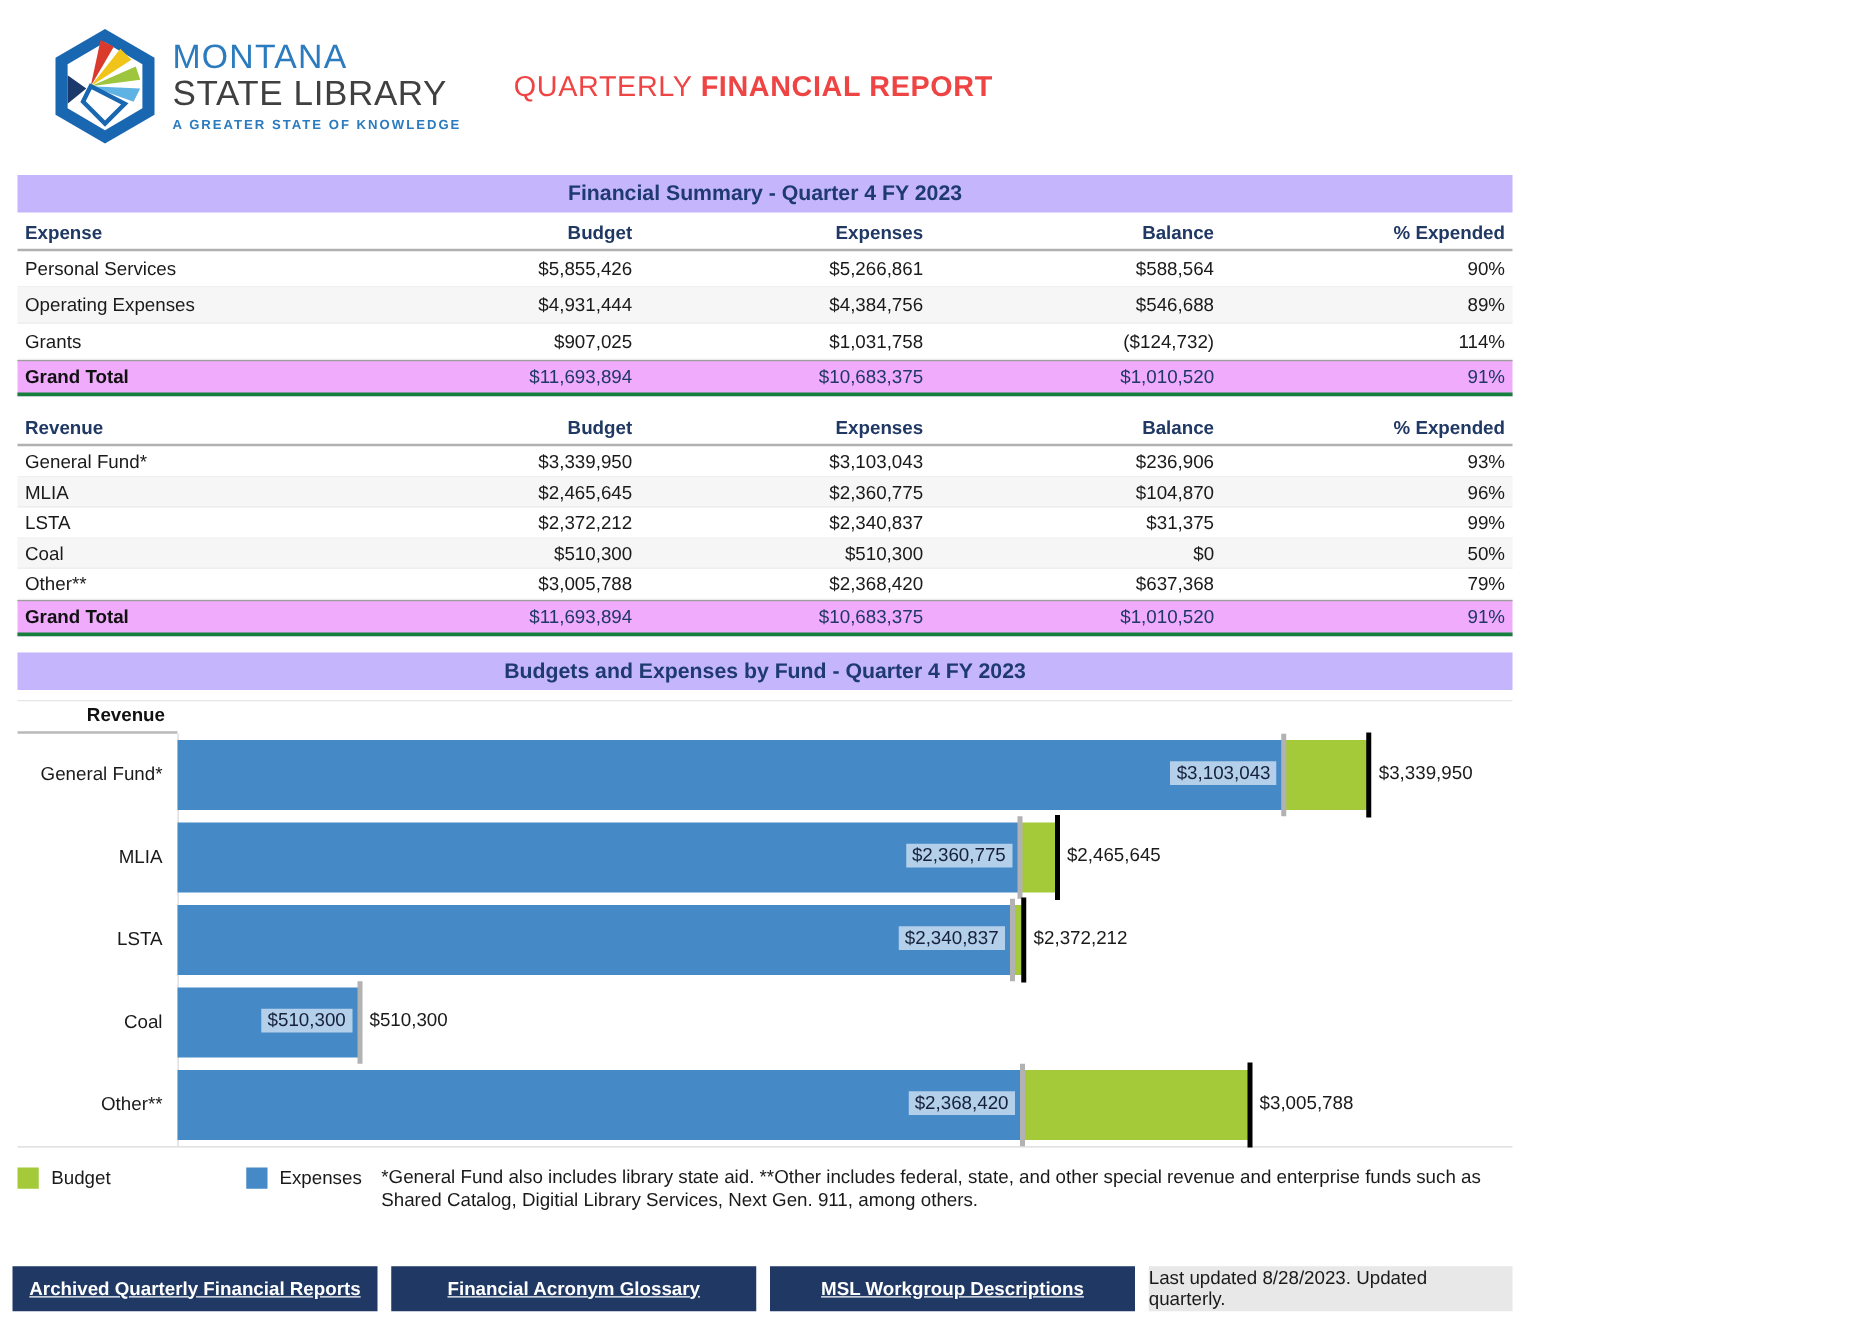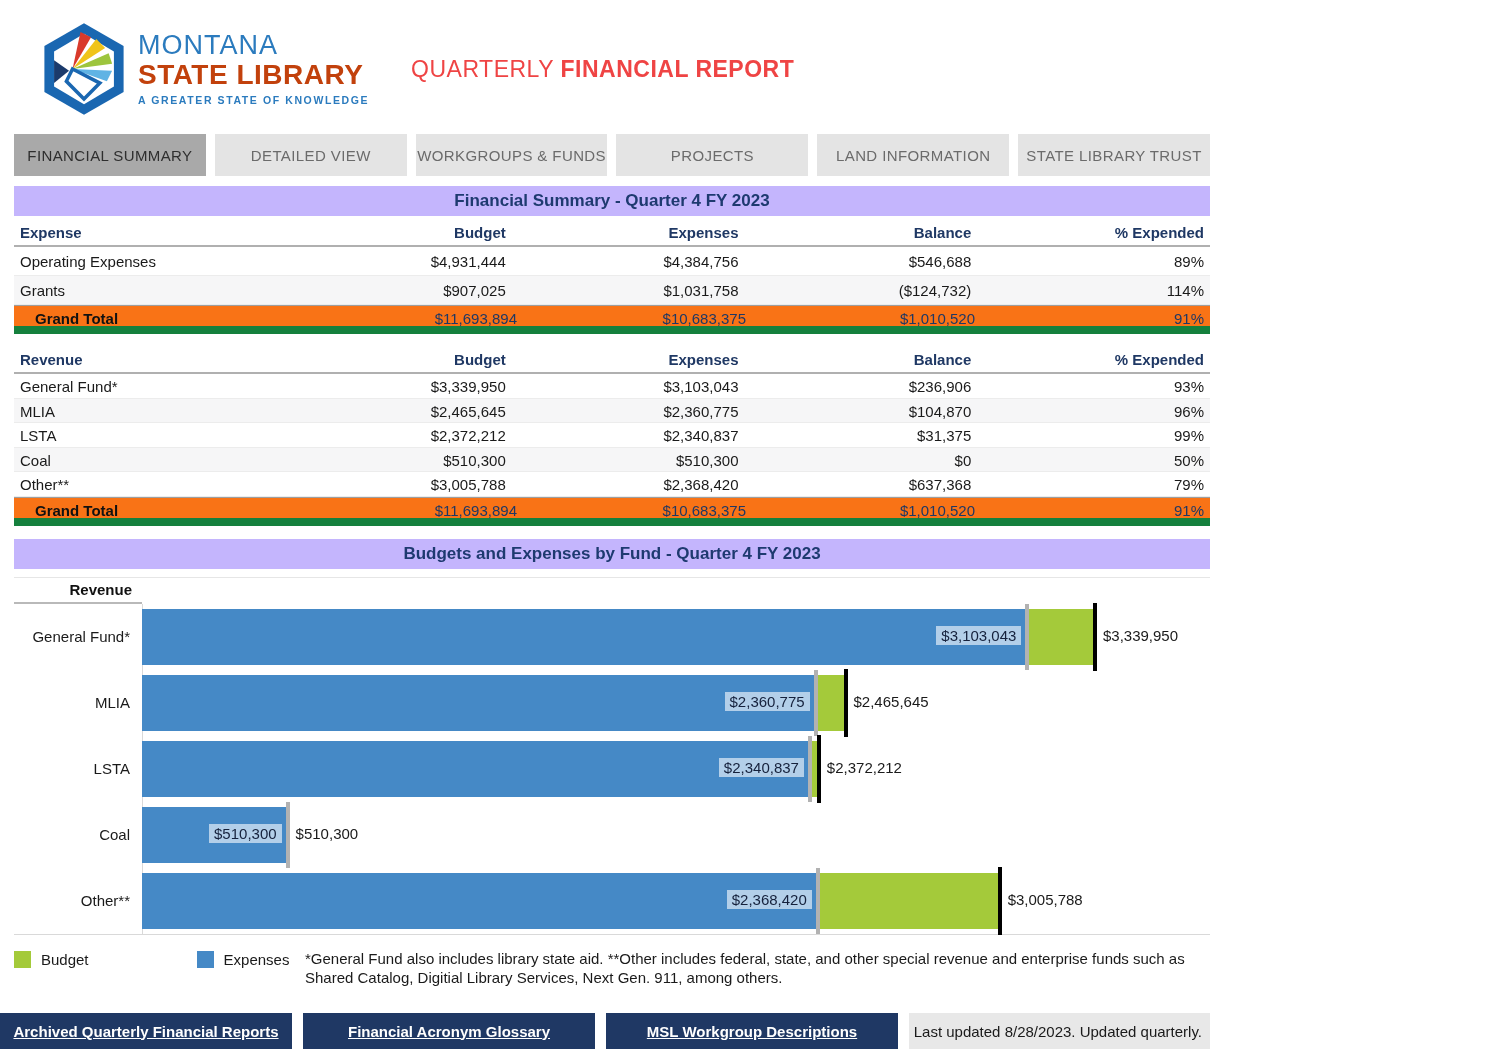--- a/index.html
+++ b/index.html
@@ -5,21 +5,21 @@
   * { margin:0; padding:0; box-sizing:border-box; }
   html,body { width:1500px; height:1063px; background:#ffffff; font-family:"Liberation Sans", sans-serif; color:#1a1a1a; overflow:hidden; }
   .page { width:1224px; height:1063px; padding:0 14px; position:relative; }
 
   
   .header { height:130px; display:flex; align-items:center; padding-top:8px; }
   .logo-wrap { display:flex; align-items:center; margin-left:26px; }
   .logo-mark { width:88px; height:96px; }
   .logo-text { margin-left:10px; line-height:1; }
   .logo-line1 { font-size:27px; color:#2b7bbe; letter-spacing:1px; font-weight:400; }
-  .logo-line2 { font-size:28px; color:#c2410c; font-weight:700; letter-spacing:0.5px; margin-top:2px; }
+  .logo-line2 { font-size:28px; color:#404040; font-weight:400; letter-spacing:0.5px; margin-top:2px; }
   .logo-tagline { font-size:10.5px; color:#2b7bbe; font-weight:700; letter-spacing:1.6px; margin-top:6px; }
   .report-title { margin-left:42px; font-size:23px; color:#ef4444; letter-spacing:0.5px; }
   .report-title .bold { font-weight:800; }
 
   
   .tabs { display:flex; gap:9px; height:42px; margin-top:4px; }
   .tab { flex:1; background:#e4e4e4; color:#6b6b6b; font-size:15px; letter-spacing:0.4px; display:flex; align-items:center; justify-content:center; cursor:pointer; }
   .tab.active { background:#a9a9a9; color:#2e2e2e; }
 
   
@@ -29,21 +29,21 @@
   .fin-table { width:100%; margin-top:4px; }
   .t-row { display:grid; grid-template-columns:265px 1fr 1fr 1fr 1fr; align-items:center; }
   .t-head { border-bottom:2px solid #b0b0b0; }
   .t-head .cell { color:#1f3864; font-weight:700; }
   .cell { font-size:15px; padding:4px 6px 4px 6px; }
   .cell.num { text-align:right; }
   .exp-table .t-body .t-row { height:29px; }
   .rev-table .t-body .t-row { height:24.5px; }
   .t-body .t-row:nth-child(even) { background:#f6f6f7; }
   .t-body .t-row { border-bottom:1px solid #ececec; }
-  .t-total { background:#f97316; border-top:1px solid #9e9e9e; border-bottom:8px solid #15803d; height:29px;padding-left:15px; }
+  .t-total { background:#f0abfc; border-top:1px solid #9e9e9e; border-bottom:3px solid #15803d; height:29px; }
   .t-total .cell.lbl { font-weight:700; color:#111111; }
   .t-total .cell.num { color:#1f3864; }
 
   
   .chart-wrap { margin-top:8px; border-top:1px solid #e6e6e6; }
   .chart-header-row { height:26px; display:flex; align-items:center; }
   .chart-axis-title { width:128px; text-align:right; font-size:15px; font-weight:700; color:#111; padding-right:10px; border-bottom:2px solid #b9b9b9; height:26px; display:flex; align-items:center; justify-content:flex-end; }
   .chart-body { position:relative; border-bottom:1px solid #d9d9d9; }
   .axis-vline { position:absolute; left:128px; top:0; bottom:0; width:1px; background:#d9d9d9; }
   .chart-row { display:flex; height:66px; align-items:center; }
@@ -58,21 +58,21 @@
 
   
   .below-chart { display:flex; margin-top:14px; }
   .legend { display:flex; gap:108px; align-items:flex-start; padding-top:2px; }
   .legend-item { display:flex; align-items:center; gap:10px; }
   .legend-swatch { width:17px; height:17px; display:inline-block; }
   .legend-label { font-size:15px; color:#1a1a1a; }
   .footnote { margin-left:auto; width:905px; font-size:15px; line-height:1.3; color:#1a1a1a; }
 
   
-  .footer { position:absolute; left:0; right:14px; bottom:14px; display:flex; gap:11px; height:36px; }
+  .footer { position:absolute; left:10px; right:14px; bottom:14px; display:flex; gap:11px; height:36px; }
   .footer-btn { background:#1f3864; color:#ffffff; font-size:15px; font-weight:700; text-decoration:underline; display:flex; align-items:center; justify-content:center; width:292px; cursor:pointer; }
   .updated-bar { flex:1; background:#e8e8e8; display:flex; align-items:center; justify-content:flex-end; font-size:15px; color:#1a1a1a; padding-right:8px; }
 </style>
 </head>
 <body>
 
 <div class="page">
 
   <div class="header">
     <div class="logo-wrap">
@@ -91,41 +91,40 @@
         <div class="logo-line1">MONTANA</div>
         <div class="logo-line2">STATE LIBRARY</div>
         <div class="logo-tagline">A GREATER STATE OF KNOWLEDGE</div>
       </div>
     </div>
     <div class="report-title">
       <span>QUARTERLY </span><span class="bold">FINANCIAL REPORT</span>
     </div>
   </div>
 
-  <div class="tabs">
-    <div class="tab active">FINANCIAL SUMMARY</div>
-    <div class="tab">DETAILED VIEW</div>
-    <div class="tab">WORKGROUPS &amp; FUNDS</div>
-    <div class="tab">PROJECTS</div>
-    <div class="tab">LAND INFORMATION</div>
-    <div class="tab">STATE LIBRARY TRUST</div>
-  </div>
 
   <div class="section-bar">Financial Summary - Quarter 4 FY 2023</div>
 
   <div class="fin-table exp-table">
     <div class="t-row t-head">
       <div class="cell">Expense</div>
       <div class="cell num">Budget</div>
       <div class="cell num">Expenses</div>
       <div class="cell num">Balance</div>
       <div class="cell num">% Expended</div>
     </div>
     <div class="t-body">
       <div class="t-row">
+        <div class="cell">Personal Services</div>
+        <div class="cell num">$5,855,426</div>
+        <div class="cell num">$5,266,861</div>
+        <div class="cell num">$588,564</div>
+        <div class="cell num">90%</div>
+      </div>
+      <div class="t-row">
         <div class="cell">Operating Expenses</div>
         <div class="cell num">$4,931,444</div>
         <div class="cell num">$4,384,756</div>
         <div class="cell num">$546,688</div>
         <div class="cell num">89%</div>
       </div>
       <div class="t-row">
         <div class="cell">Grants</div>
         <div class="cell num">$907,025</div>
         <div class="cell num">$1,031,758</div>

